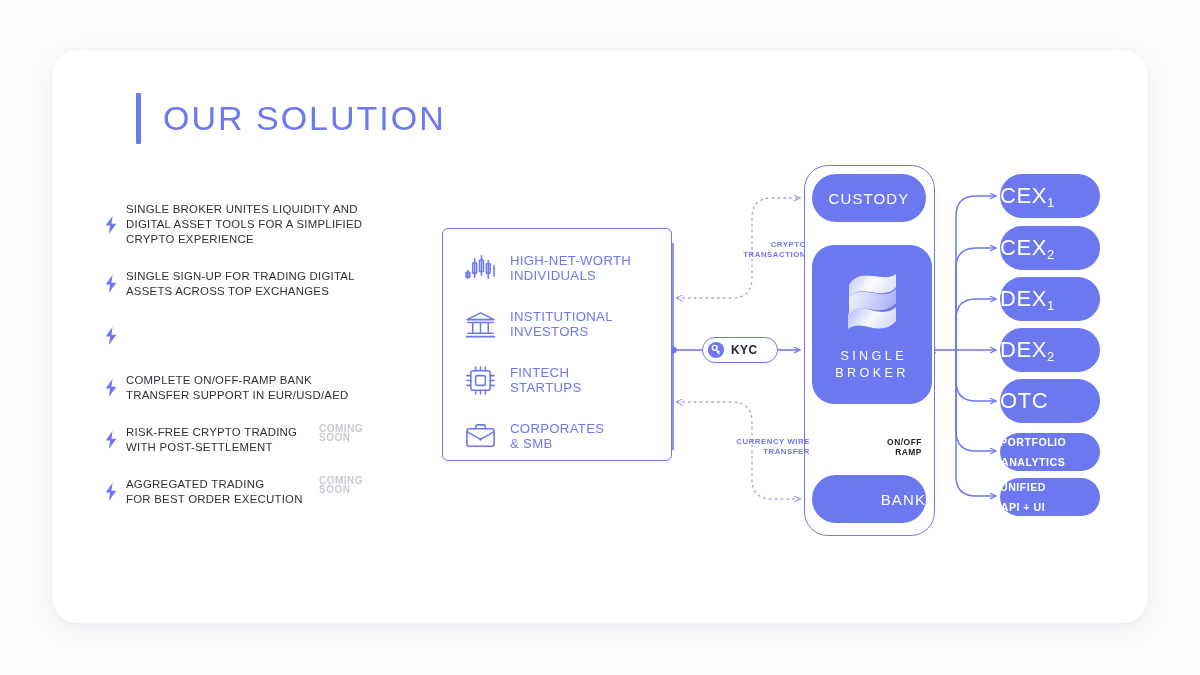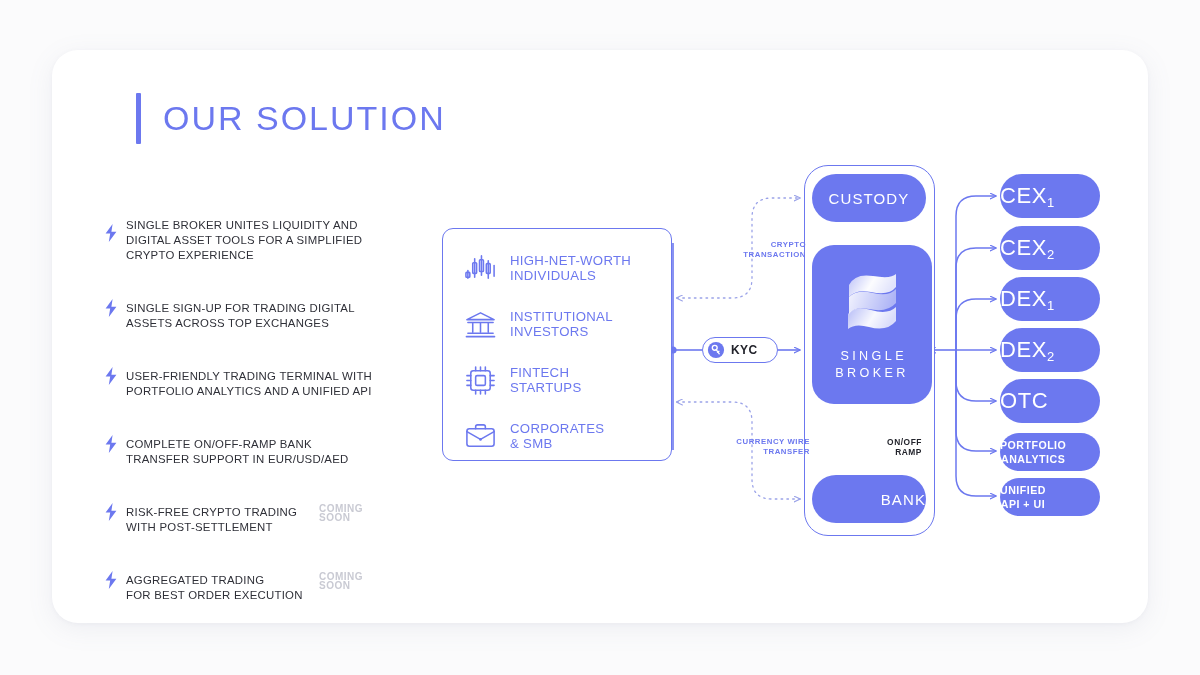--- a/index.html
+++ b/index.html
@@ -73,21 +73,20 @@
     left: 0;
     top: 50%;
     transform: translateY(-50%);
     width: 14px;
     height: 18px;
     flex: none;
   }
   .bullet-body {
     margin-left: 22px;
     position: relative;
-    margin-top: 16px;
   }
   .bullet-text {
     font-size: 11.4px;
     line-height: 15.0px;
     letter-spacing: 0.25px;
     color: #2f3038;
     white-space: pre-line;
     font-weight: 500;
   }
   .coming-soon {
@@ -113,21 +112,21 @@
   }
 
   
   .segbox {
     position: absolute;
     left: 390px;
     top: 178px;
     width: 230px;
     height: 233px;
     border: 1.6px solid #6c78ef;
-    border-radius: 11px;
+    border-radius: 6px;
     box-sizing: border-box;
     background: #ffffff;
   }
   .seg-list {
     position: absolute;
     left: 21px;
     top: 18px;
     display: flex;
     flex-direction: column;
     gap: 14px;
@@ -270,21 +269,21 @@
   }
   .rpill .big sub {
     font-size: 13px;
     vertical-align: baseline;
     position: relative;
     top: 4px;
     left: 0px;
   }
   .rpill .small {
     font-size: 10.6px;
-    line-height: 14px;
+    line-height: 20px;
     letter-spacing: 0.5px;
     font-weight: 700;
     white-space: pre-line;
   }
 </style>
 </head>
 <body>
 
 <div class="page">
   <div class="card">
@@ -314,24 +313,20 @@
         <div class="bullet-body">
           <div class="bullet-text">SINGLE SIGN-UP FOR TRADING DIGITAL
 ASSETS ACROSS TOP EXCHANGES</div>
         </div>
       </div>
 
       <div class="bullet">
         <svg class="bolt" viewBox="0 0 14 18">
           <path d="M8.6 0 L1.6 9.6 H6.2 L4.8 18 L12.4 7.8 H7.4 Z" fill="#6c78ef"></path>
         </svg>
-        <div class="bullet-body">
-          <div class="bullet-text">USER-FRIENDLY TRADING TERMINAL WITH
-PORTFOLIO ANALYTICS AND A UNIFIED API</div>
-        </div>
       </div>
 
       <div class="bullet">
         <svg class="bolt" viewBox="0 0 14 18">
           <path d="M8.6 0 L1.6 9.6 H6.2 L4.8 18 L12.4 7.8 H7.4 Z" fill="#6c78ef"></path>
         </svg>
         <div class="bullet-body">
           <div class="bullet-text">COMPLETE ON/OFF-RAMP BANK
 TRANSFER SUPPORT IN EUR/USD/AED</div>
         </div>

